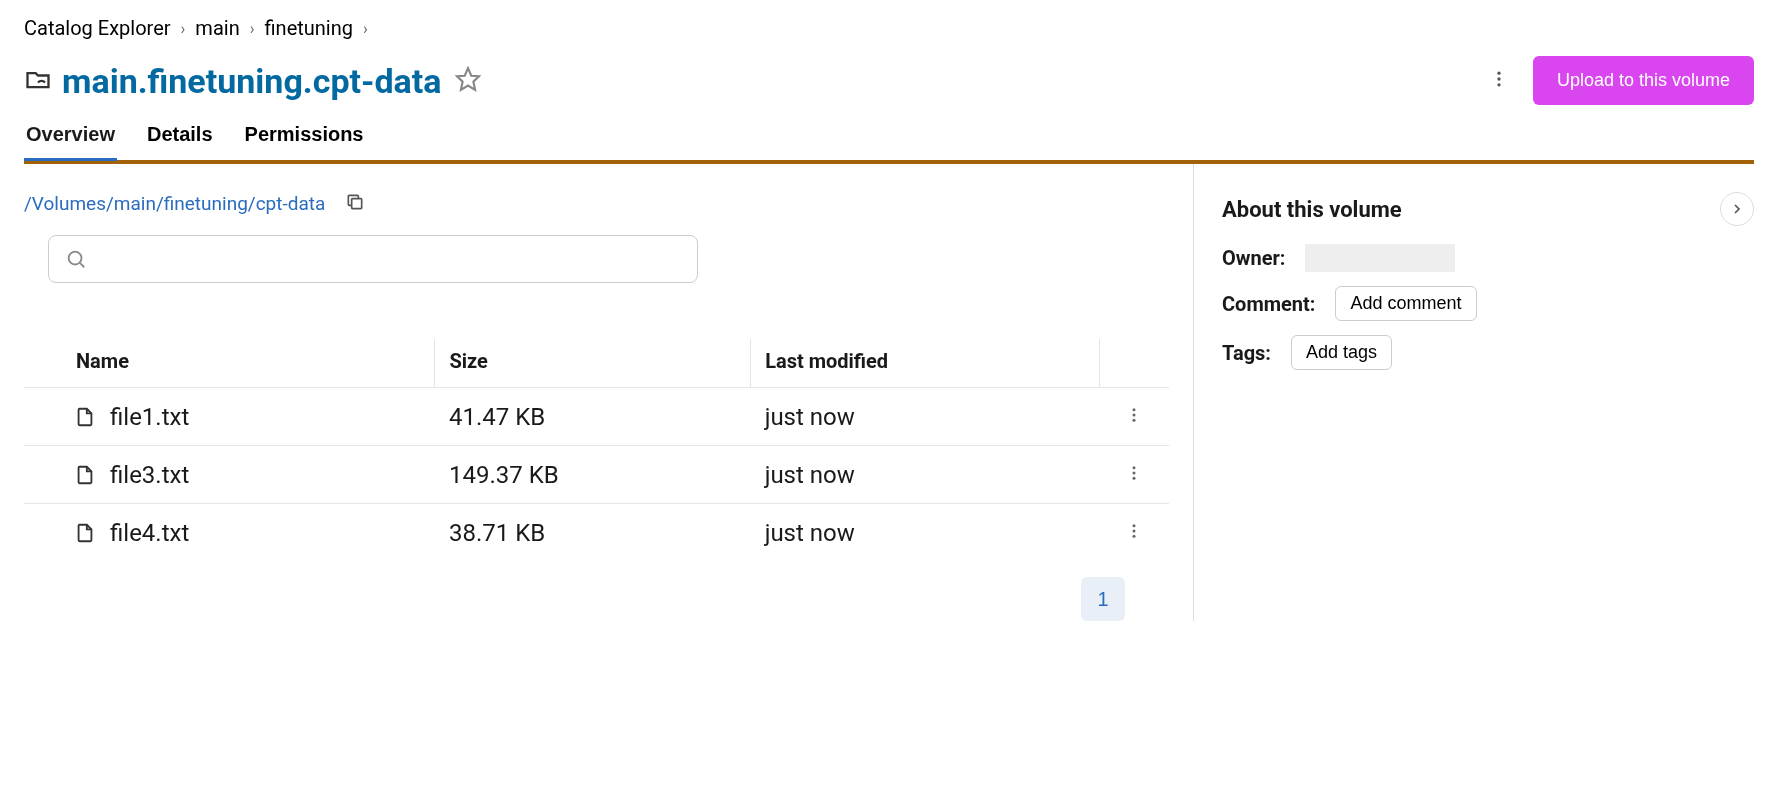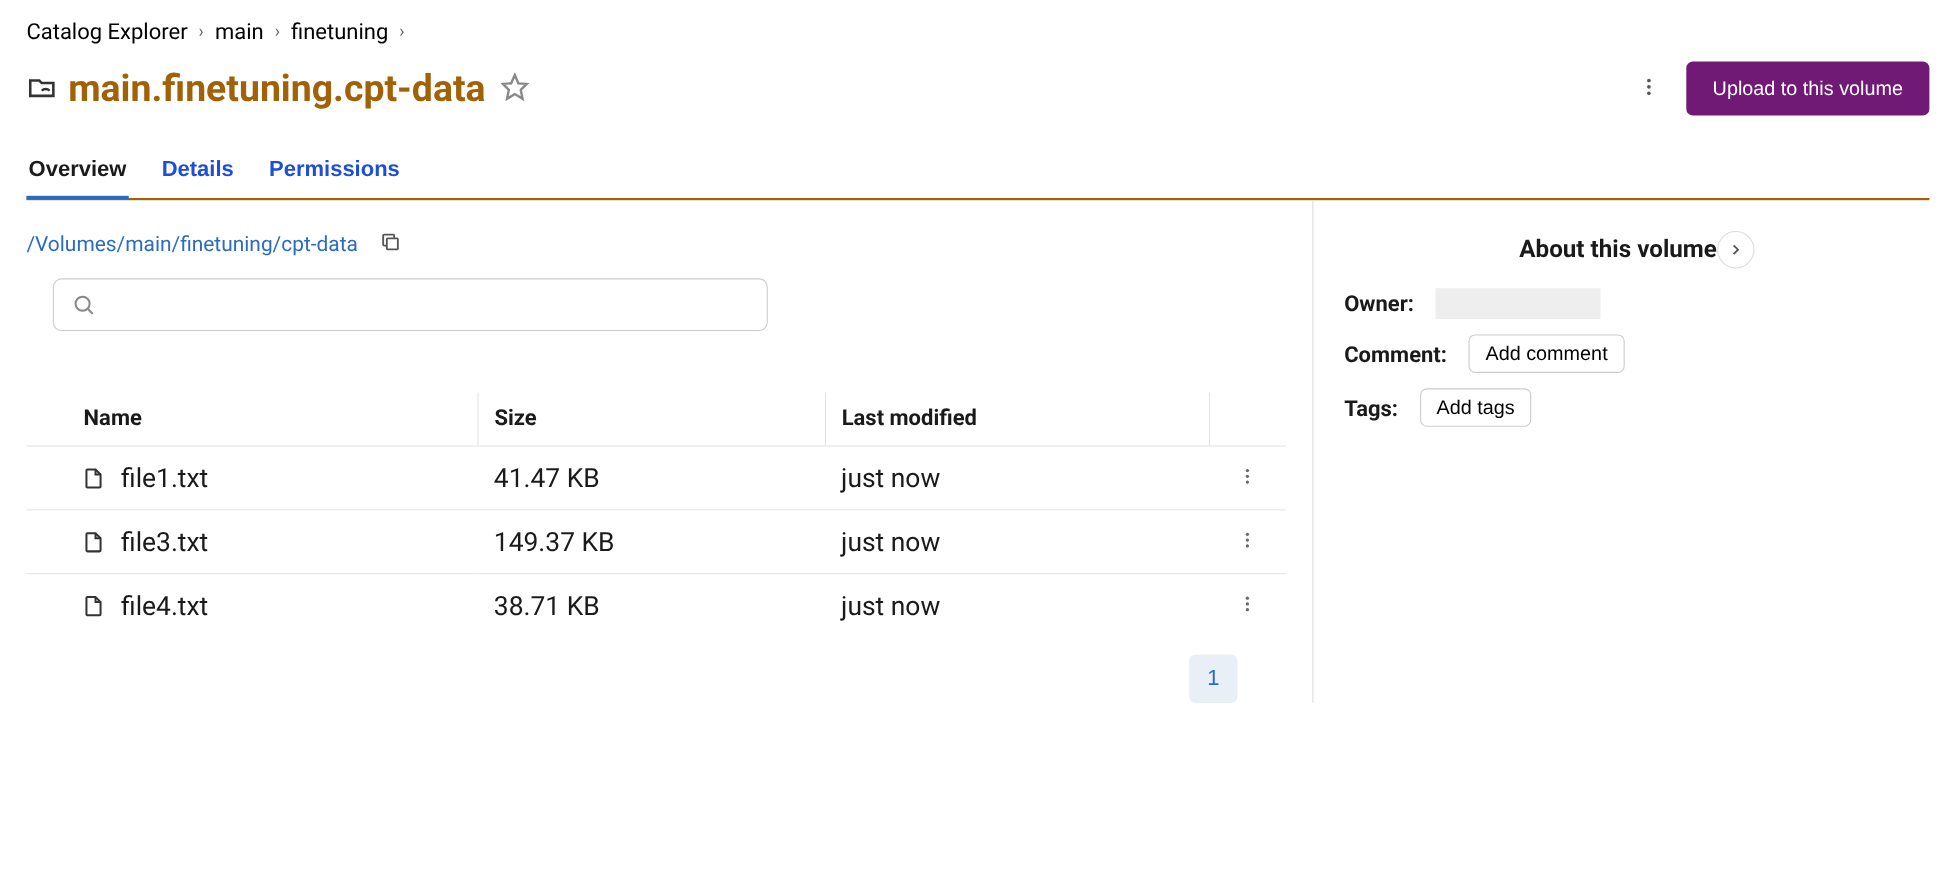--- a/index.html
+++ b/index.html
@@ -4,31 +4,31 @@
   <style>
     * { margin: 0; padding: 0; box-sizing: border-box; }
     body { font-family: -apple-system, BlinkMacSystemFont, "Segoe UI", Roboto, sans-serif; color: #1a1a1a; background: #fff; padding: 8px 24px; }
     
     .breadcrumb { display: flex; align-items: center; gap: 10px; font-size: 20px; padding: 8px 0 12px 0; }
     .breadcrumb a { color: #000000; text-decoration: none; }
     .breadcrumb .sep { color: #666; font-size: 16px; }
     
     .title-row { display: flex; align-items: center; justify-content: space-between; padding: 4px 0 12px 0; }
     .title-left { display: flex; align-items: center; gap: 10px; }
-    .title-left h1 { font-size: 34px; font-weight: 700; color: #a16207; }
+    .title-left h1 { font-size: 34px; font-weight: 700; color: #0369a1; }
     .title-icon svg { width: 28px; height: 28px; stroke: #333; }
     .star-btn { background: none; border: none; cursor: pointer; padding: 4px; }
     .star-btn svg { width: 26px; height: 26px; stroke: #888; fill: none; stroke-width: 2; }
     .title-right { display: flex; align-items: center; gap: 16px; }
     .more-btn { background: none; border: none; cursor: pointer; padding: 8px; }
     .more-btn svg { width: 20px; height: 20px; fill: #555; }
-    .upload-btn { background: #701a75; color: #fff; border: none; border-radius: 6px; padding: 14px 24px; font-size: 18px; font-weight: 500; cursor: pointer; }
-    
-    .tabs { display: flex; gap: 28px; border-bottom: 2px solid #a16207; margin-top: 20px; }
-    .tab { background: none; border: none; font-size: 20px; font-weight: 600; color: #1d4ed8; padding: 6px 2px 12px 2px; cursor: pointer; border-bottom: 3px solid transparent; margin-bottom: -1px; }
+    .upload-btn { background: #d946ef; color: #fff; border: none; border-radius: 6px; padding: 14px 24px; font-size: 18px; font-weight: 500; cursor: pointer; }
+    
+    .tabs { display: flex; gap: 28px; border-bottom: 4px solid #a16207; margin-top: 0; }
+    .tab { background: none; border: none; font-size: 20px; font-weight: 600; color: #000000; padding: 6px 2px 12px 2px; cursor: pointer; border-bottom: 3px solid transparent; margin-bottom: -1px; }
     .tab.active { color: #1a1a1a; border-bottom-color: #2a6cbf; }
     
     .content-row { display: flex; }
     .left-panel { flex: 1; padding: 28px 24px 0 0; border-right: 1px solid #ddd; }
     .right-panel { width: 560px; padding: 28px 0 0 28px; position: relative; }
     
     .path-row { display: flex; gap: 20px; margin-bottom: 20px; }
     .path-link { color: #2a6cbf; font-size: 19px; text-decoration: none; }
     .copy-btn { background: none; border: none; cursor: pointer; }
     .copy-btn svg { width: 20px; height: 20px; stroke: #555; fill: none; stroke-width: 2; }
@@ -47,21 +47,21 @@
     .file-table tbody td { padding: 14px; font-size: 24px; }
     .name-cell { display: flex; align-items: center; gap: 14px; padding-left: 36px; }
     .name-cell svg { width: 22px; height: 26px; stroke: #333; fill: none; stroke-width: 2; }
     .row-more-btn { background: none; border: none; cursor: pointer; padding: 4px 12px; }
     .row-more-btn svg { width: 18px; height: 18px; fill: #666; }
     .actions-col { width: 60px; text-align: right; }
     
     .pagination { display: flex; justify-content: flex-end; padding: 16px 44px 0 0; }
     .page-btn { background: #e9eff6; color: #2a6cbf; border: none; border-radius: 6px; width: 44px; height: 44px; font-size: 20px; font-weight: 500; cursor: pointer; }
     
-    .about-header { display: flex; justify-content: center; align-items: center; margin-bottom: 18px; }
+    .about-header { display: flex; justify-content: space-between; align-items: center; margin-bottom: 18px; }
     .about-header h2 { font-size: 22px; font-weight: 700; }
     .collapse-btn { background: #fff; border: 1px solid #ddd; border-radius: 50%; width: 34px; height: 34px; display: flex; align-items: center; justify-content: center; cursor: pointer; }
     .collapse-btn svg { width: 16px; height: 16px; stroke: #555; fill: none; stroke-width: 2.5; }
     
     .meta-row { display: flex; align-items: center; gap: 20px; margin-bottom: 14px; font-size: 20px; }
     .meta-label { font-weight: 700; }
     .owner-redact { background: #eee; width: 150px; height: 28px; display: inline-block; }
     .tag-btn, .comment-btn { background: #fff; border: 1px solid #ccc; border-radius: 6px; padding: 6px 14px; font-size: 18px; cursor: pointer; }
   </style>
 </head>

